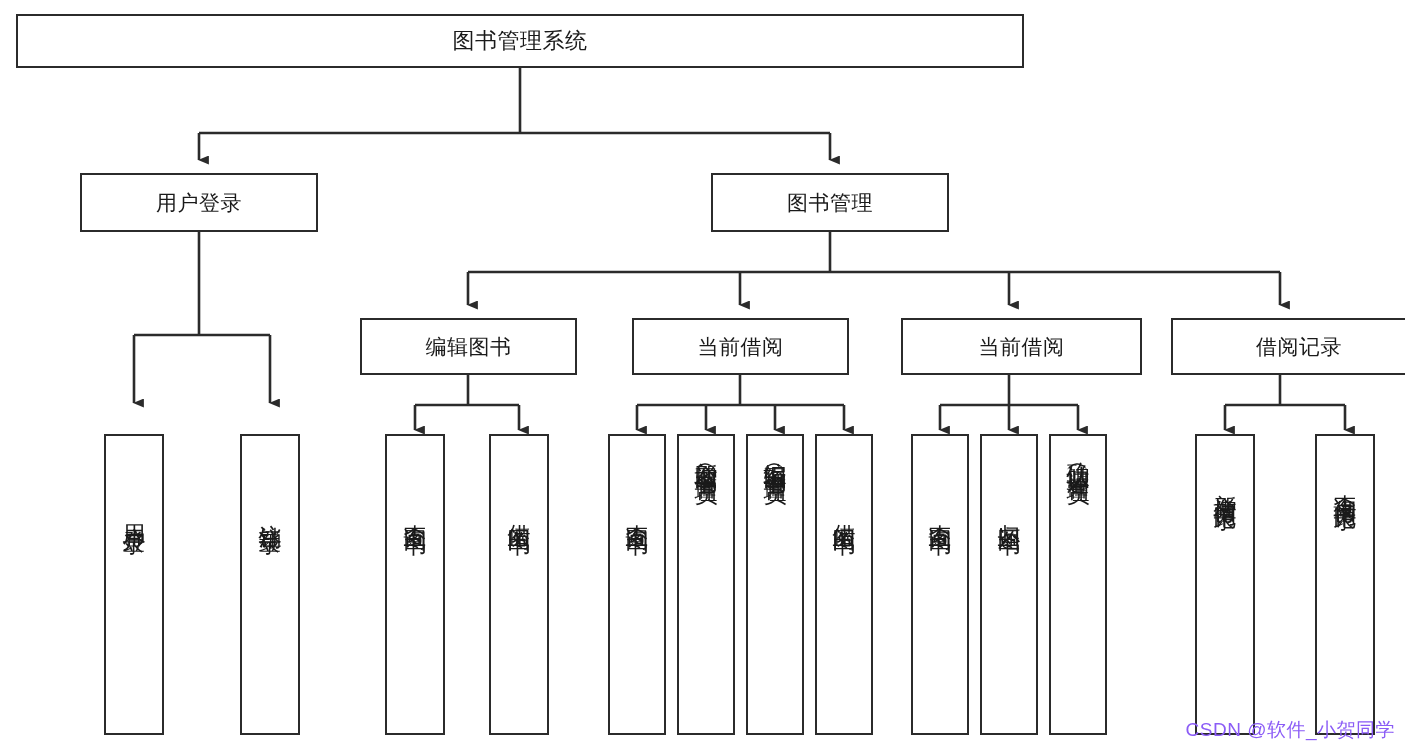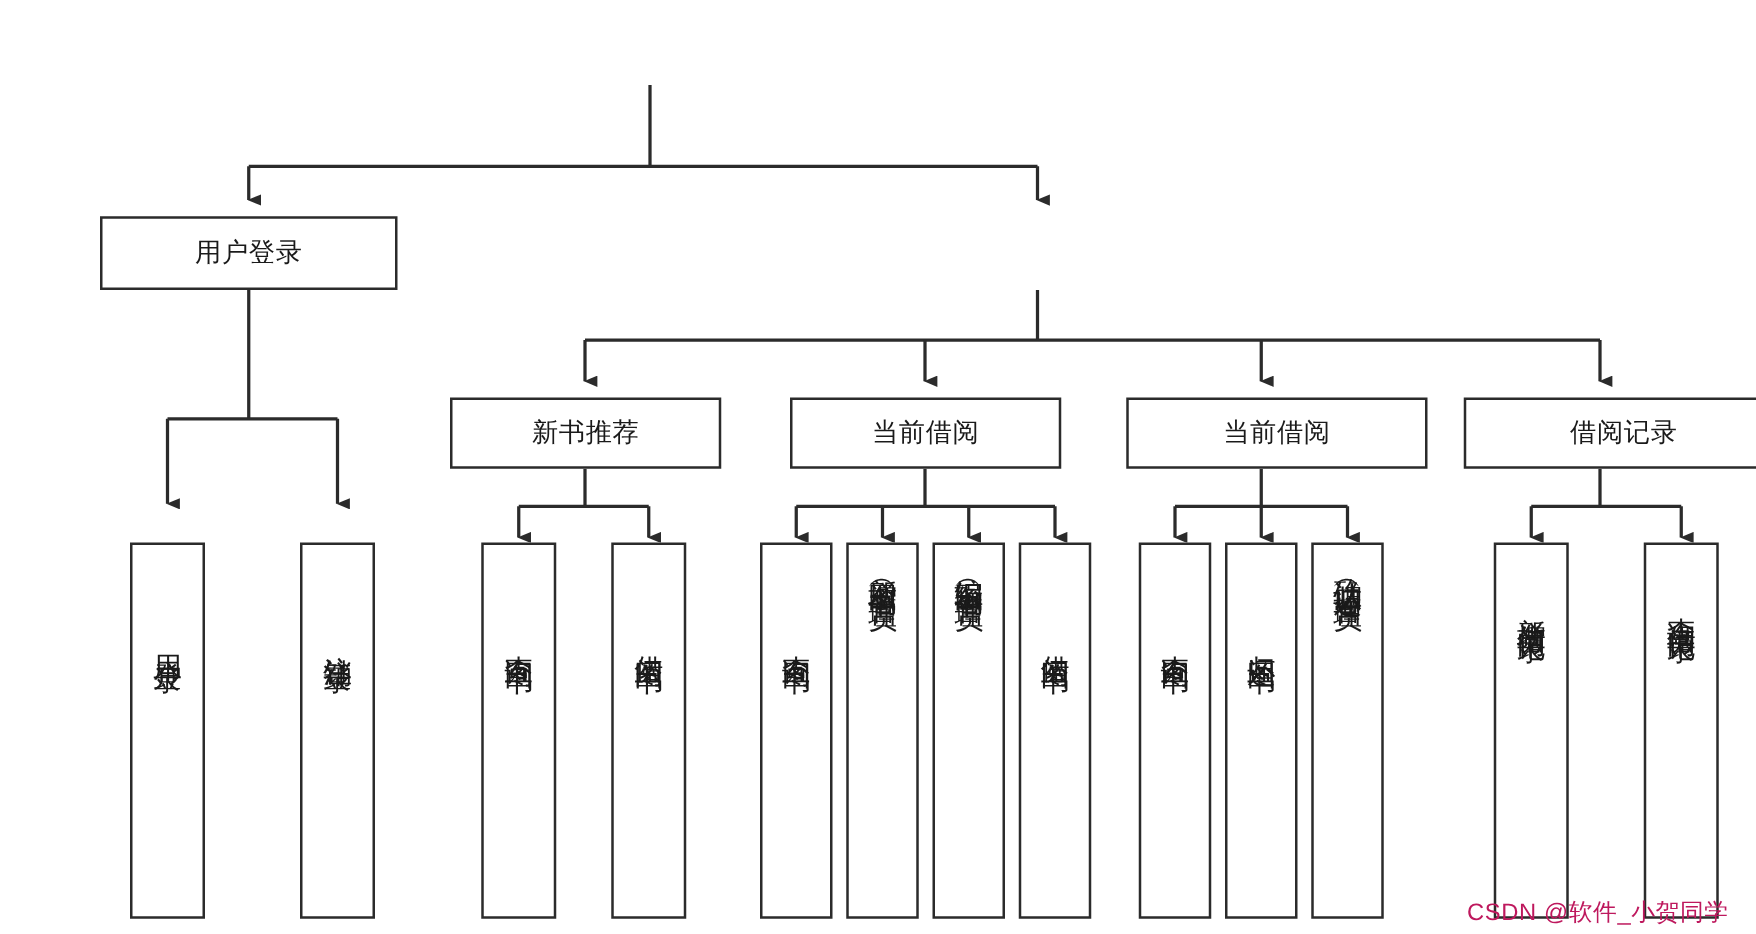--- a/index.html
+++ b/index.html
@@ -62,24 +62,24 @@
     position: absolute;
     left: 0;
     top: 0;
     width: 1405px;
     height: 747px;
     pointer-events: none;
   }
   
   #watermark {
     position: absolute;
-    right: 22px;
+    right: 10px;
     bottom: 4px;
     font-size: 19px;
-    color: #be185d;
+    color: #8b5cf6;
     white-space: nowrap;
     letter-spacing: 0.5px;
   }
 </style>
 </head>
 <body>
 
 <div id="diagram-root">
 
   <svg id="connectors" viewBox="0 0 1405 747" width="1405" height="747" xmlns="http://www.w3.org/2000/svg">
@@ -125,28 +125,34 @@
       <path d="M 1009 405 L 1009 430" marker-end="url(#arrow)"></path>
       <path d="M 1078 405 L 1078 430" marker-end="url(#arrow)"></path>
 
       <path d="M 1280 375 L 1280 405"></path>
       <path d="M 1225 405 L 1345 405"></path>
       <path d="M 1225 405 L 1225 430" marker-end="url(#arrow)"></path>
       <path d="M 1345 405 L 1345 430" marker-end="url(#arrow)"></path>
     </g>
   </svg>
 
+  <div class="node horiz" id="node-root" style="left:16px; top:14px; width:1008px; height:54px;">
+    <span class="label">图书管理系统</span>
+  </div>
 
   <div class="node horiz" id="node-user-login" style="left:80px; top:173px; width:238px; height:59px;">
     <span class="label">用户登录</span>
   </div>
 
+  <div class="node horiz" id="node-book-management" style="left:711px; top:173px; width:238px; height:59px;">
+    <span class="label">图书管理</span>
+  </div>
 
   <div class="node horiz" id="node-new-book-recommend" style="left:360px; top:318px; width:217px; height:57px;">
-    <span class="label">新书推荐</span>
+    <span class="label">编辑图书</span>
   </div>
 
   <div class="node horiz" id="node-book-borrow" style="left:632px; top:318px; width:217px; height:57px;">
     <span class="label">当前借阅</span>
   </div>
 
   <div class="node horiz" id="node-current-borrow" style="left:901px; top:318px; width:241px; height:57px;">
     <span class="label">当前借阅</span>
   </div>
 

